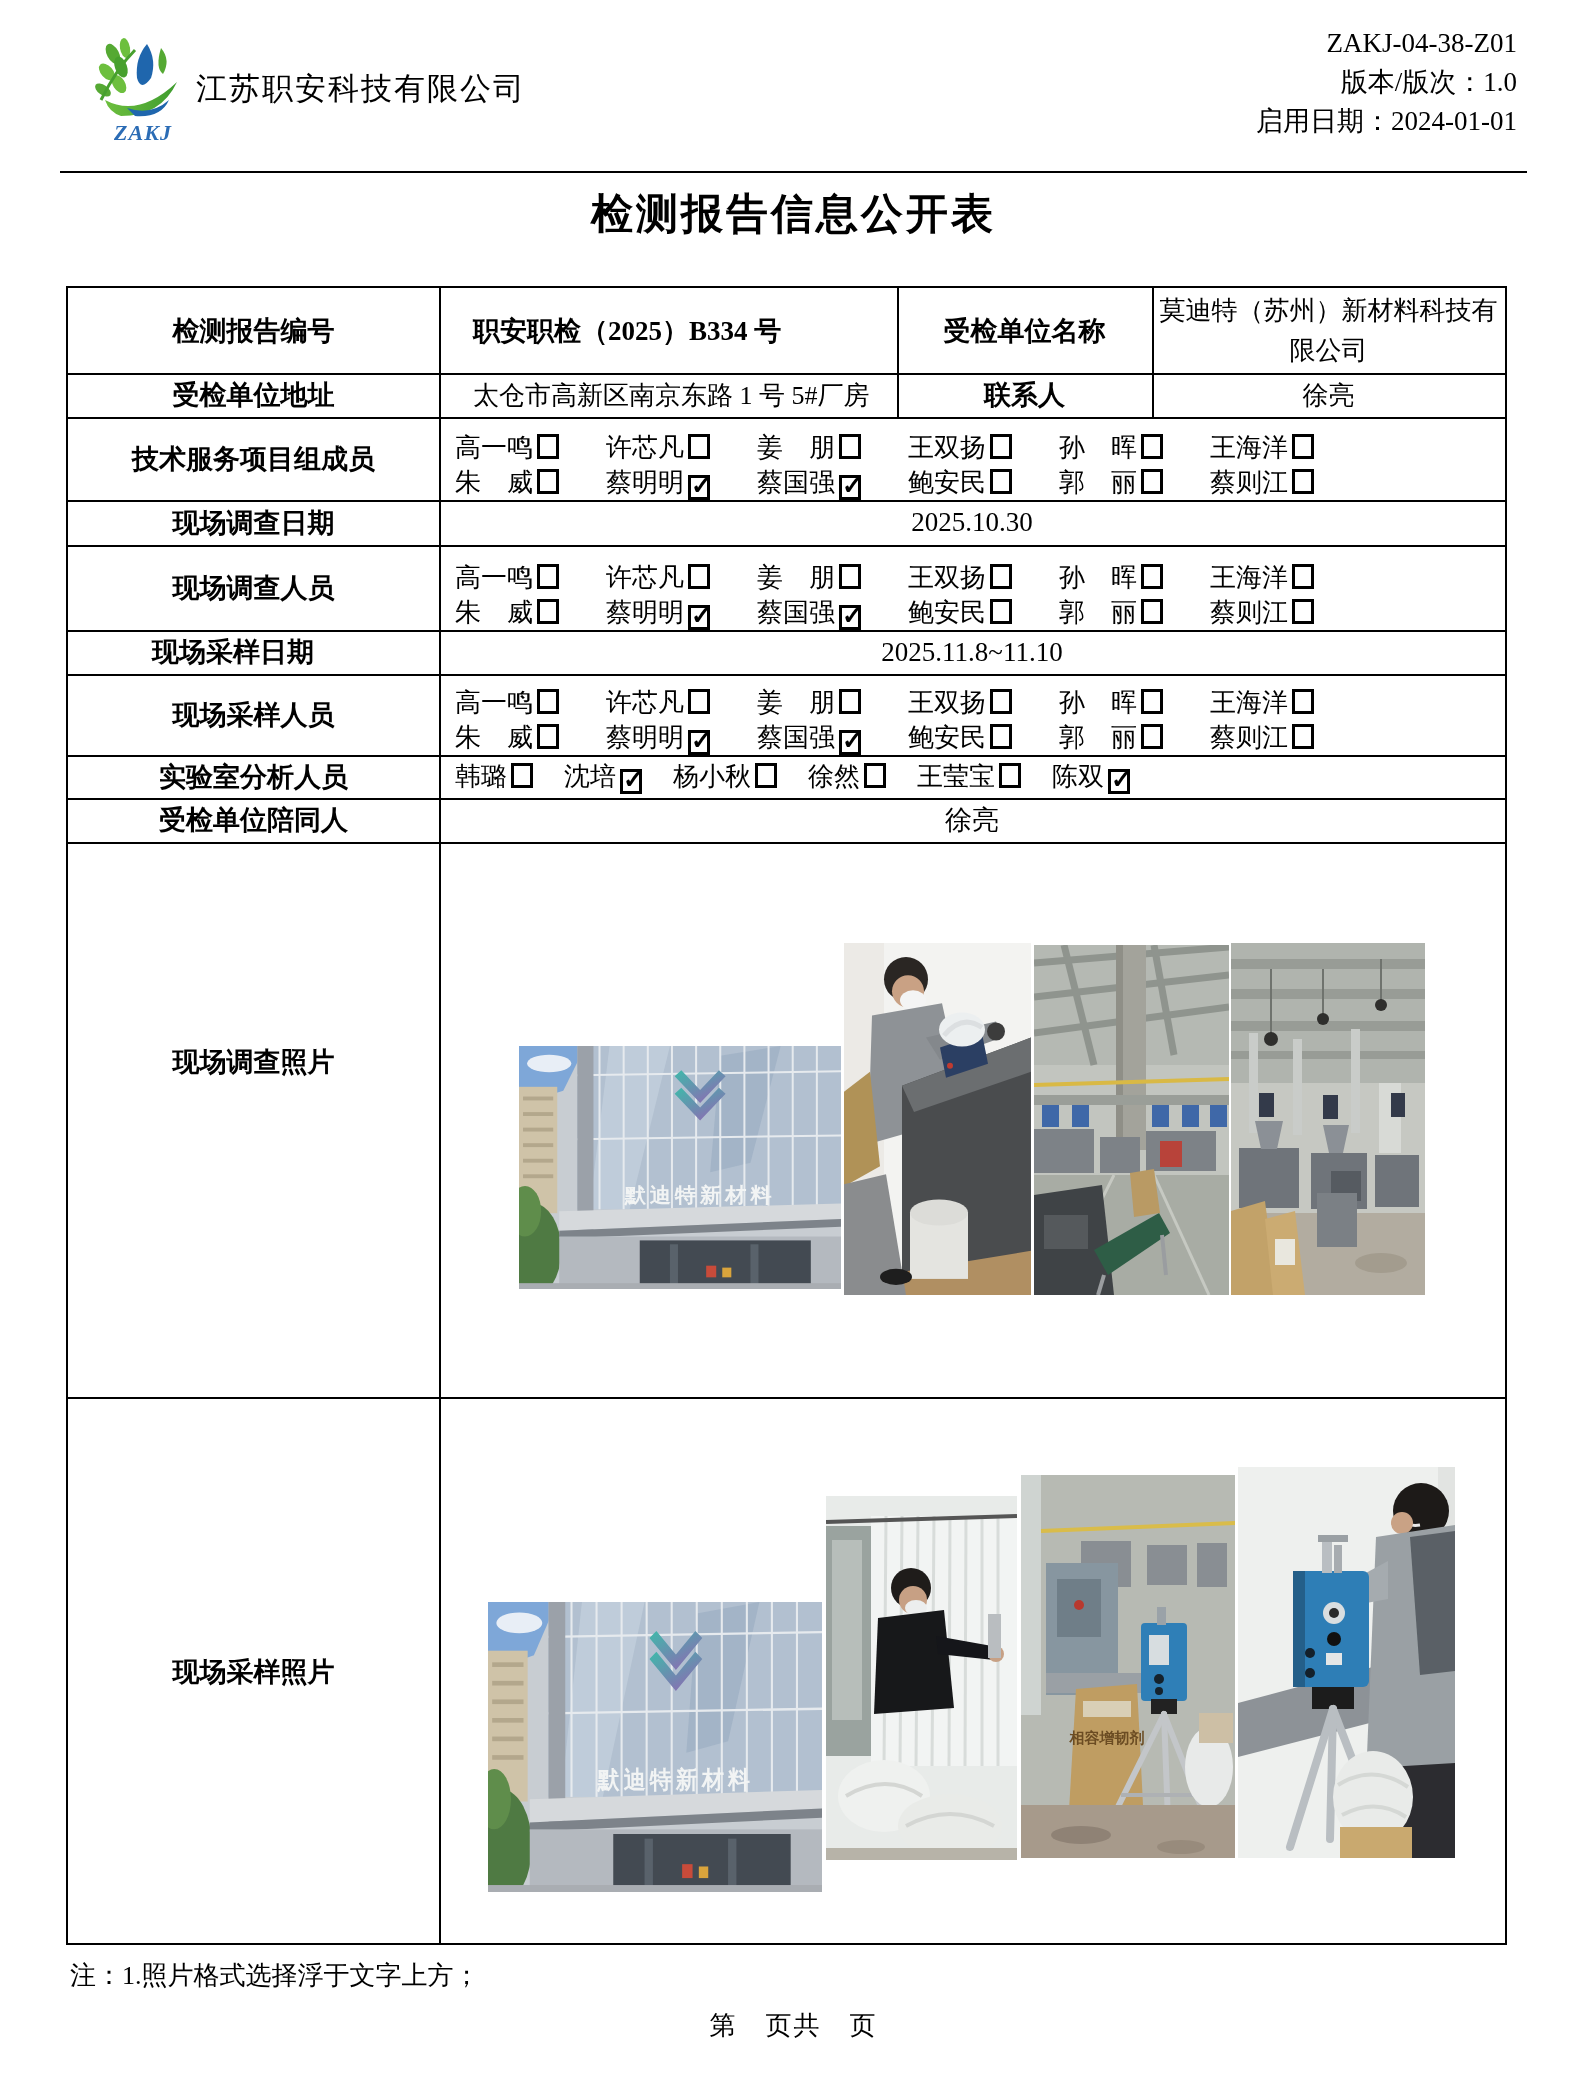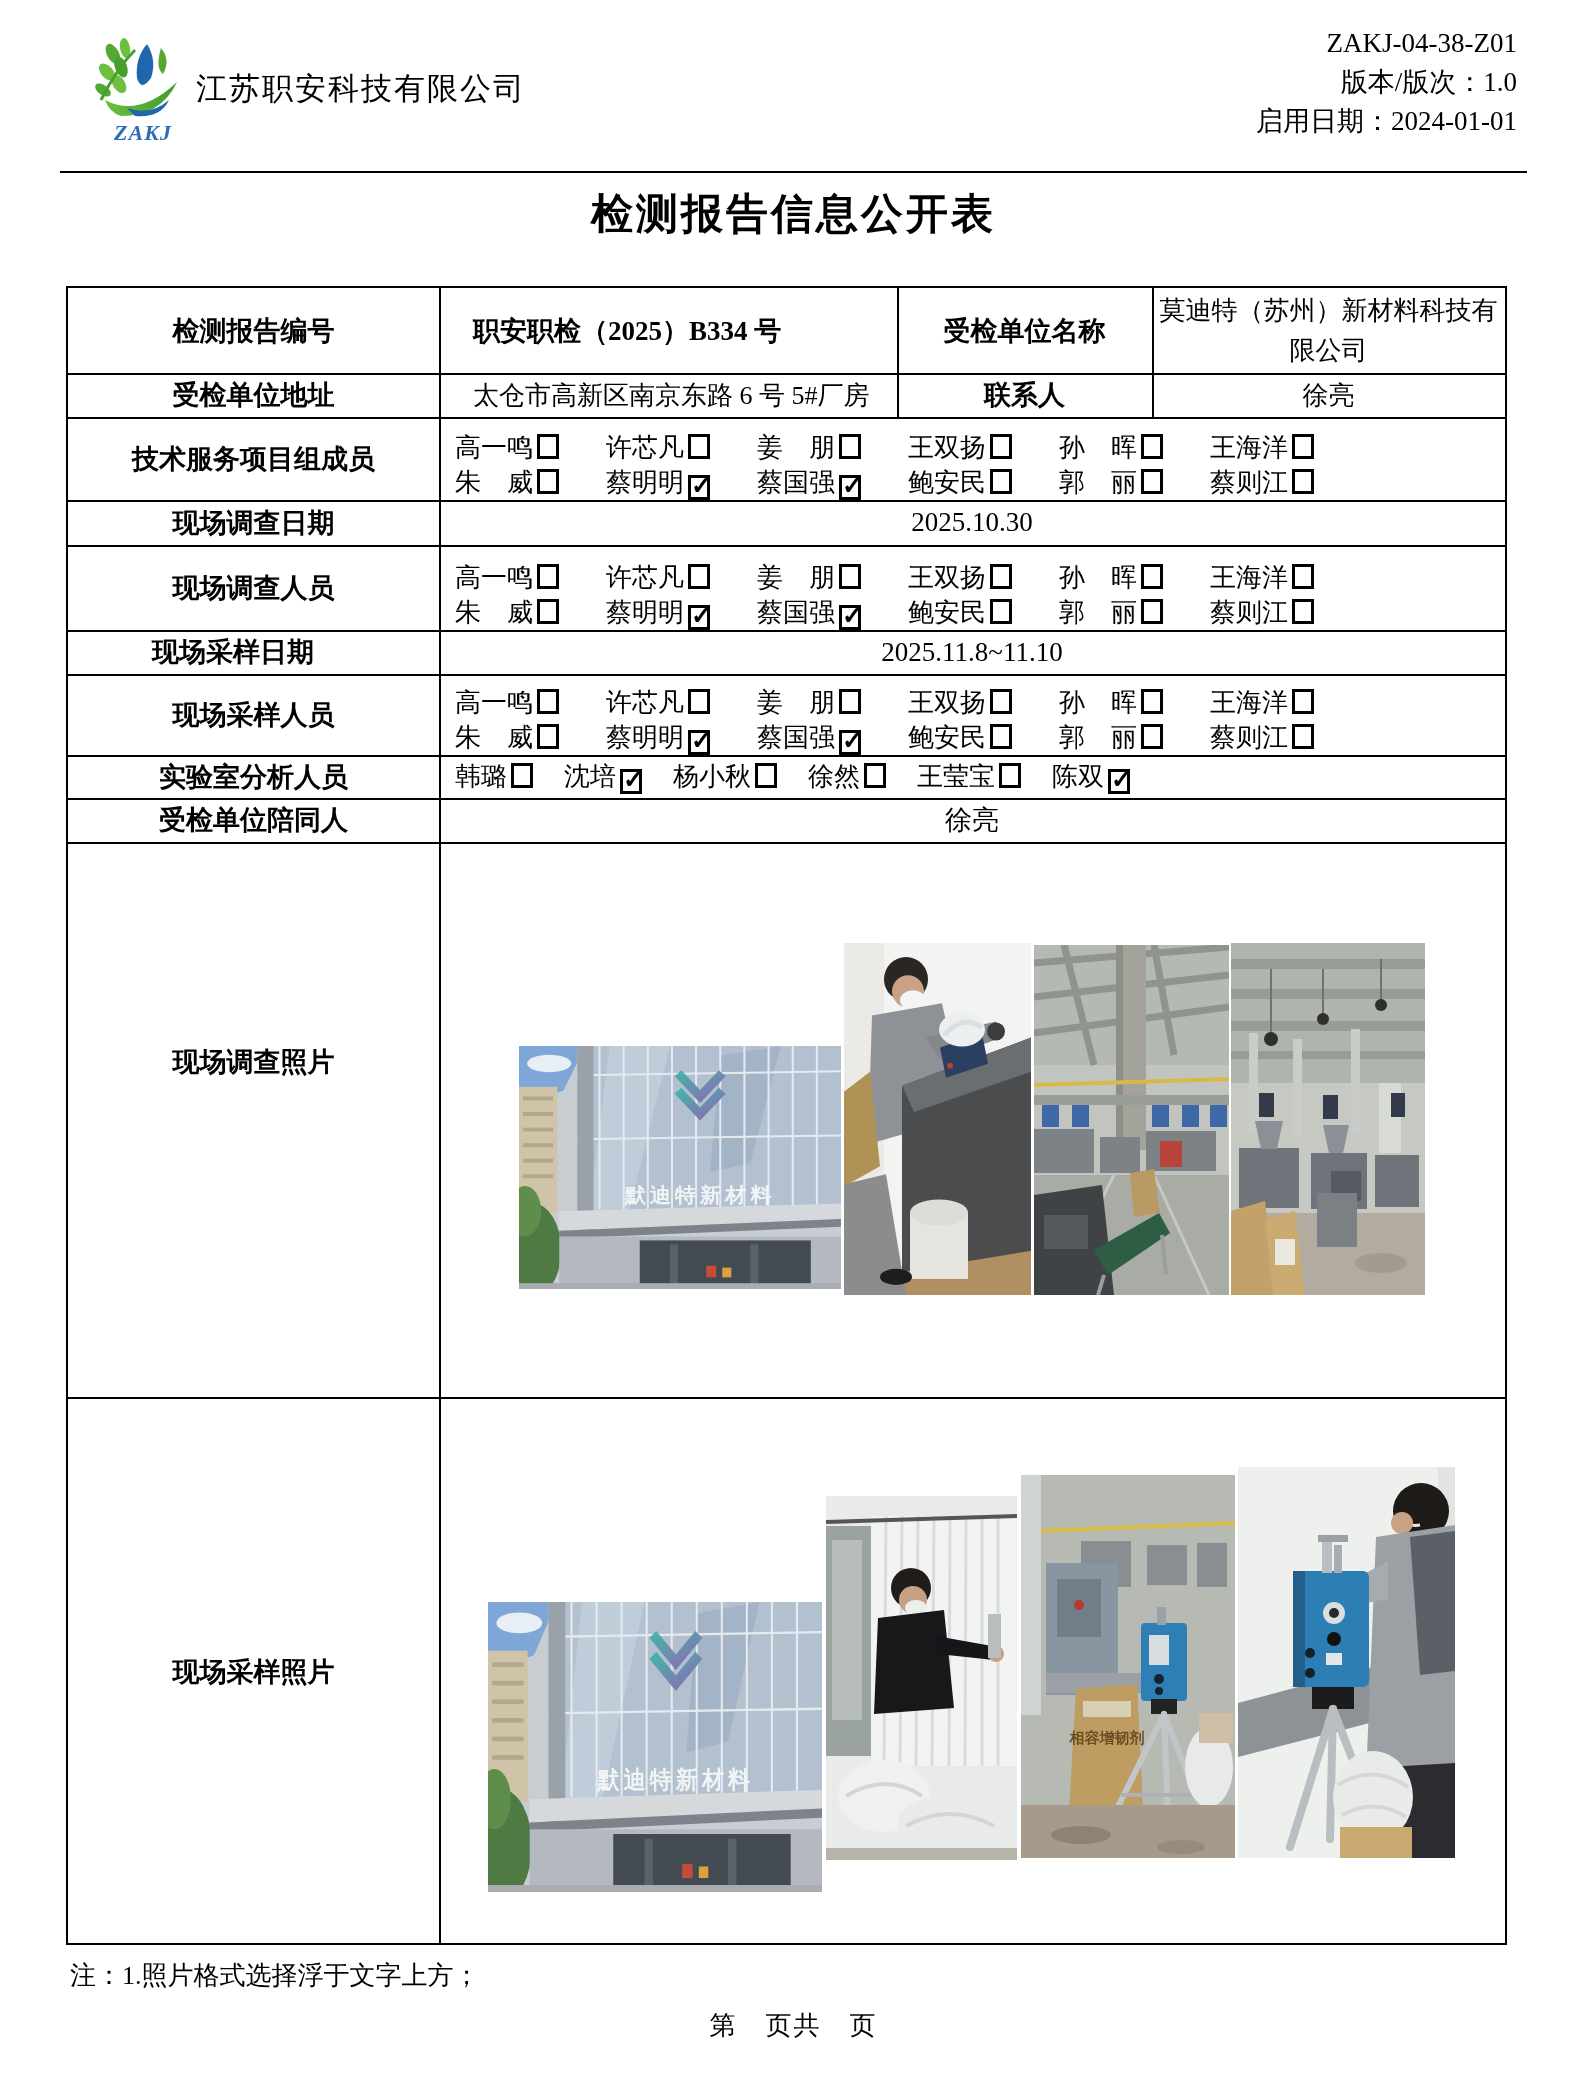--- a/index.html
+++ b/index.html
@@ -89,21 +89,21 @@
     <div class="vl" style="left:371px;height:1655px"></div>
     <div class="vl" style="left:829px;height:129px"></div>
     <div class="vl" style="left:1084px;height:129px"></div>
 
     <div class="cell cc lbl" style="left:0;top:0;width:371px;height:85px">检测报告编号</div>
     <div class="cell lbl padl" style="left:371px;top:0;width:458px;height:85px">职安职检（2025）B334 号</div>
     <div class="cell cc lbl" style="left:829px;top:0;width:255px;height:85px">受检单位名称</div>
     <div class="cell cc two-line" style="left:1084px;top:0;width:353px;height:85px;font-size:26px">莫迪特（苏州）新材料科技有限公司</div>
 
     <div class="cell cc lbl" style="left:0;top:85px;width:371px;height:44px">受检单位地址</div>
-    <div class="cell padl" style="left:371px;top:85px;width:458px;height:44px;font-size:26px">太仓市高新区南京东路 6 号 5#厂房</div>
+    <div class="cell padl" style="left:371px;top:85px;width:458px;height:44px;font-size:26px">太仓市高新区南京东路 1 号 5#厂房</div>
     <div class="cell cc lbl" style="left:829px;top:85px;width:255px;height:44px">联系人</div>
     <div class="cell cc" style="left:1084px;top:85px;width:353px;height:44px;font-size:26px">徐亮</div>
 
     <div class="cell cc lbl" style="left:0;top:129px;width:371px;height:83px">技术服务项目组成员</div>
     <div class="cell mcell" style="left:371px;top:129px;width:1066px;height:83px">
       <div class="mline">
           <span class="member"><span>高一鸣</span><span class="cb"></span></span>
           <span class="member"><span>许芯凡</span><span class="cb"></span></span>
           <span class="member"><span>姜　朋</span><span class="cb"></span></span>
           <span class="member"><span>王双扬</span><span class="cb"></span></span>

